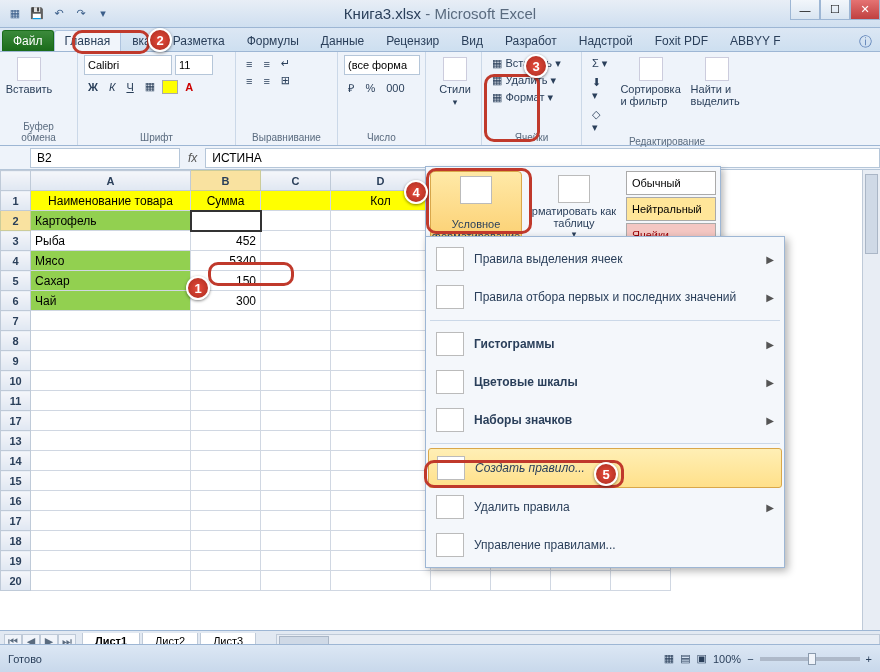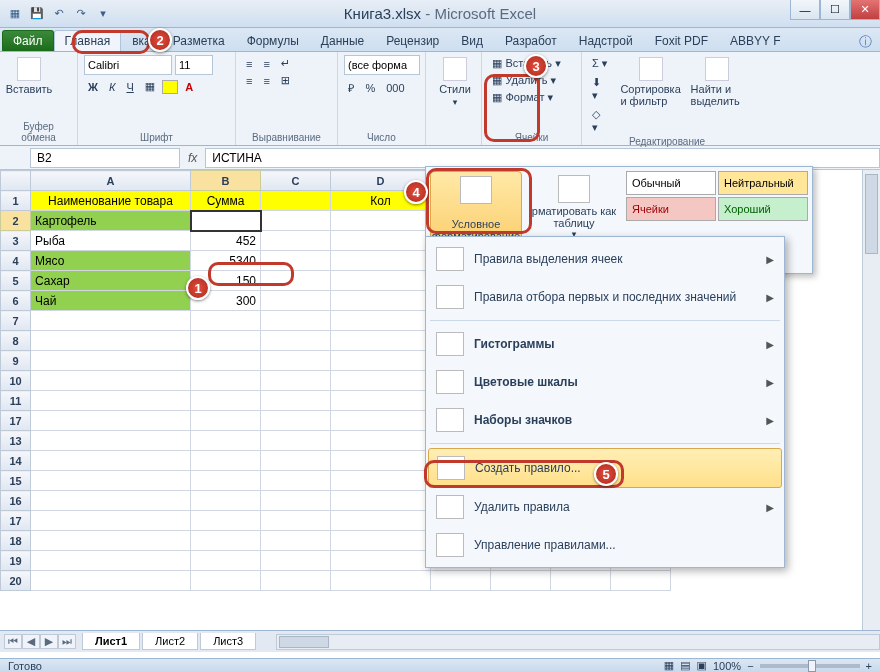--- a/index.html
+++ b/index.html
@@ -56,43 +56,43 @@
 .green .cell:first-of-type { background: #92d050; }
 .num { text-align: right; }
 .sel-cell { outline: 2px solid #333; outline-offset: -1px; background: #fff; }
 
 
 .styles-pop { position: absolute; left: 425px; top: 166px; background: #f4f7fb; border: 1px solid #9db6d4; box-shadow: 3px 3px 6px rgba(0,0,0,.25); z-index: 30; }
 .styles-top { display: flex; padding: 4px; gap: 6px; align-items: flex-start; }
 .sbtn { display: flex; flex-direction: column; align-items: center; width: 92px; font-size: 11px; padding: 4px 2px; text-align: center; color: #2a3f5a; }
 .sbtn.cf { background: linear-gradient(#ffe9a7,#fac65d); border: 1px solid #d9a74a; border-radius: 4px; gap: 12px; }
 .sicon { width: 32px; height: 28px; border: 1px solid #bbb; background: #fff; margin-bottom: 2px; }
-.style-swatches { display: grid; grid-template-columns: 1fr 1fr; gap: 2px; }
+.style-swatches { display: grid; grid-template-columns: 1fr; gap: 2px; }
 .swatch { width: 90px; height: 24px; border: 1px solid #aaa; font-size: 11px; display: flex; align-items: center; padding: 0 5px; background: #fff; }
 .swatch.neutral { background: #ffe699; }
 .swatch.bad { background: #f4c7c3; color: #9c0006; }
 .swatch.good { background: #c6efce; color: #006100; }
 
 .cf-menu { position: absolute; left: 425px; top: 236px; width: 360px; background: #f4f7fb; border: 1px solid #9db6d4; box-shadow: 3px 3px 8px rgba(0,0,0,.3); z-index: 35; padding: 3px 2px; text-align: right; }
 .cf-item { display: flex; align-items: center; gap: 10px; padding: 7px 8px; font-size: 12px; color: #2a3f5a; cursor: pointer; position: relative; }
 .cf-item .mi { width: 28px; height: 24px; border: 1px solid #bbb; background: #fff; flex-shrink: 0; }
 .cf-item .arrow { position: absolute; right: 8px; font-size: 10px; color: #555; }
 .cf-sep { height: 1px; background: #cbd8e8; margin: 4px 2px; }
-.cf-item.hl { border: 1px solid #d9a74a; background: linear-gradient(#ffefb5,#ffe08a); border-radius: 3px; }
+.cf-item.hl { border: 1px solid #d9a74a; background: linear-gradient(#ffefb5,#ffe08a); border-radius: 3px; font-style: italic; }
 
 
 .sheettabs { position: absolute; bottom: 20px; left: 0; right: 0; height: 22px; border-top: 1px solid #9db6d4; background: #e2e9f2; display: flex; align-items: center; font-size: 11px; }
 .stab-nav { display: flex; gap: 0; padding: 0 4px; }
 .stab-nav span { width: 18px; text-align: center; color: #5a6b7f; border: 1px solid #bfcad8; background: #f0f4fa; }
 .stab { padding: 2px 12px; background: #fff; border: 1px solid #bfcad8; border-top: none; margin-left: 2px; }
 .stab.active { font-weight: bold; }
 .hscroll { flex: 1; margin-left: 20px; height: 16px; background: #e8edf4; border: 1px solid #bfcad8; position: relative; }
 .hscroll-thumb { position: absolute; left: 2px; width: 50px; height: 12px; top: 1px; background: #cfd9e6; border: 1px solid #aab6c6; }
 
-.statusbar { position: absolute; bottom: 0; left: 0; right: 0; height: 14px; background: linear-gradient(#dce7f4,#c8d8eb); border-top: 1px solid #9db6d4; display: flex; align-items: center; font-size: 11px; color: #2a3f5a; padding: 0 8px; }
+.statusbar { position: absolute; bottom: 0; left: 0; right: 0; height: 28px; background: linear-gradient(#dce7f4,#c8d8eb); border-top: 1px solid #9db6d4; display: flex; align-items: center; font-size: 11px; color: #2a3f5a; padding: 0 8px; }
 .status-right { margin-left: auto; display: flex; align-items: center; gap: 6px; }
 .zoom-slider { width: 100px; height: 4px; background: #aeb9c9; position: relative; }
 .zoom-thumb { position: absolute; left: 48px; top: -4px; width: 8px; height: 12px; background: #f0f4fa; border: 1px solid #8a9aad; }
 
 .vscroll { position: absolute; right: 0; top: 170px; bottom: 42px; width: 18px; background: #e8edf4; border-left: 1px solid #bfcad8; }
 .vscroll-thumb { position: absolute; top: 4px; left: 2px; right: 2px; height: 80px; background: #cfd9e6; border: 1px solid #aab6c6; }
 </style>
 </head>
 <body>
 

